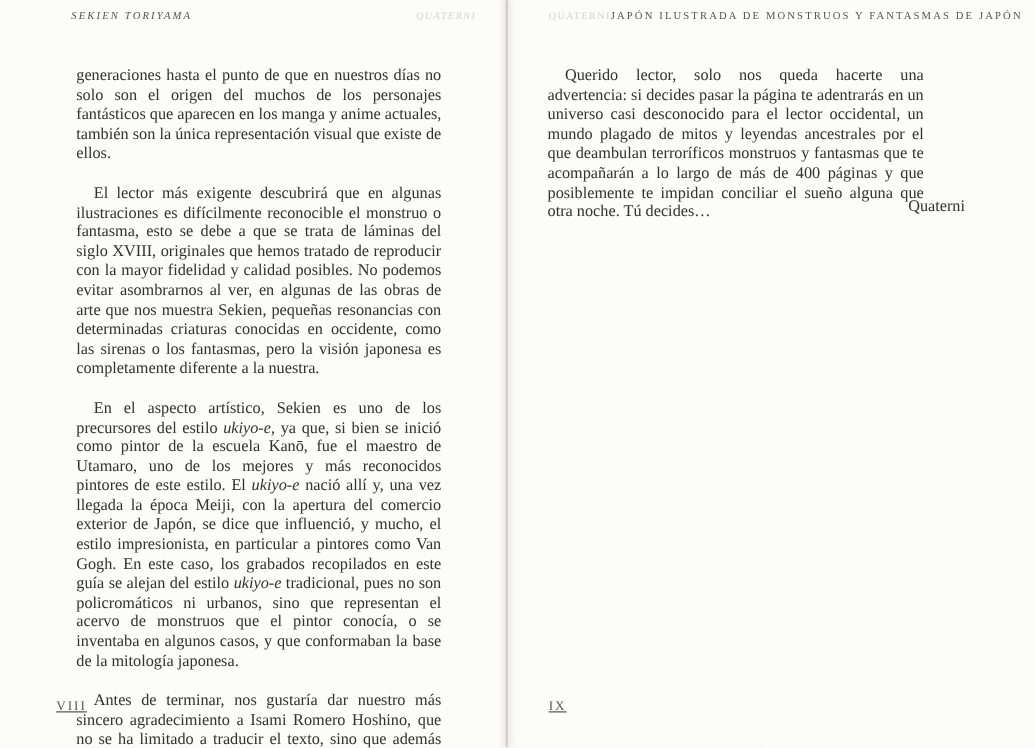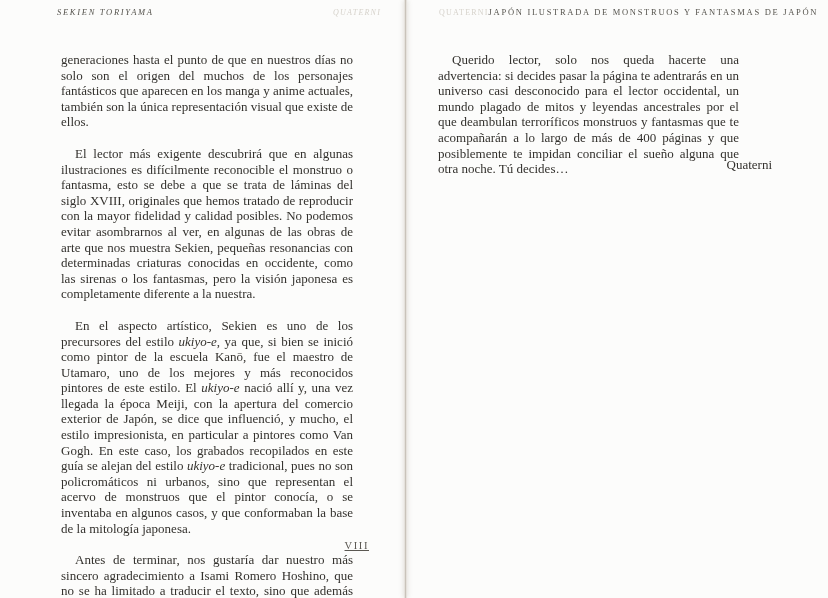--- a/index.html
+++ b/index.html
@@ -37,22 +37,22 @@
   #body-left{left:45px;width:324px;}
   #body-right{left:422px;width:333px;}
   p.para{margin:16px;padding:0;}
   p.para.indent{text-indent:14px;}
   em{font-style:italic;}
   .signature{
     position:absolute;top:157px;left:439px;width:333px;
     text-align:right;font-size:13px;color:#33312d;
   }
   .folio{
-    position:absolute;top:540px;
-    font-size:10.5px;letter-spacing:1.6px;color:#5b5852;text-align:right;text-decoration:underline;
+    position:absolute;top:560px;
+    font-size:10.5px;letter-spacing:1.6px;color:#5b5852;text-align:left;text-decoration:underline;
   }
   #folio-left{left:45px;width:324px;}
   #folio-right{left:439px;width:333px;}
 </style>
 </head>
 <body>
 
 <div class="book">
 
   <div class="page-header" id="hdr-left">
@@ -72,16 +72,17 @@
       <p class="para indent"><span>Antes de terminar, nos gustaría dar nuestro más sincero agradecimiento a Isami Romero Hoshino, que no se ha limitado a traducir el texto, sino que además nos ofrece una interesante visión de los monstruos que pueblan las páginas del libro y que sin duda nos ayudará a comprender mejor las características de cada uno. Para poder distinguir entre la explicación actual y la de Sekien, hemos utilizado un tipo de letra distinto cuando es el propio artista quien define a las criaturas.</span></p>
     </div>
 
   <div class="page-body" id="body-right">
       <p class="para indent"><span>Querido lector, solo nos queda hacerte una advertencia: si decides pasar la página te adentrarás en un universo casi desconocido para el lector occidental, un mundo plagado de mitos y leyendas ancestrales por el que deambulan terroríficos monstruos y fantasmas que te acompañarán a lo largo de más de 400 páginas y que posiblemente te impidan conciliar el sueño alguna que otra noche. Tú decides…</span></p>
     </div>
 
   <div class="signature">Quaterni</div>
 
   <div class="folio" id="folio-left">VIII</div>
+  <div class="folio" id="folio-right">IX</div>
 
   <div class="gutter"></div>
 
 </div>
 
 </body></html>

